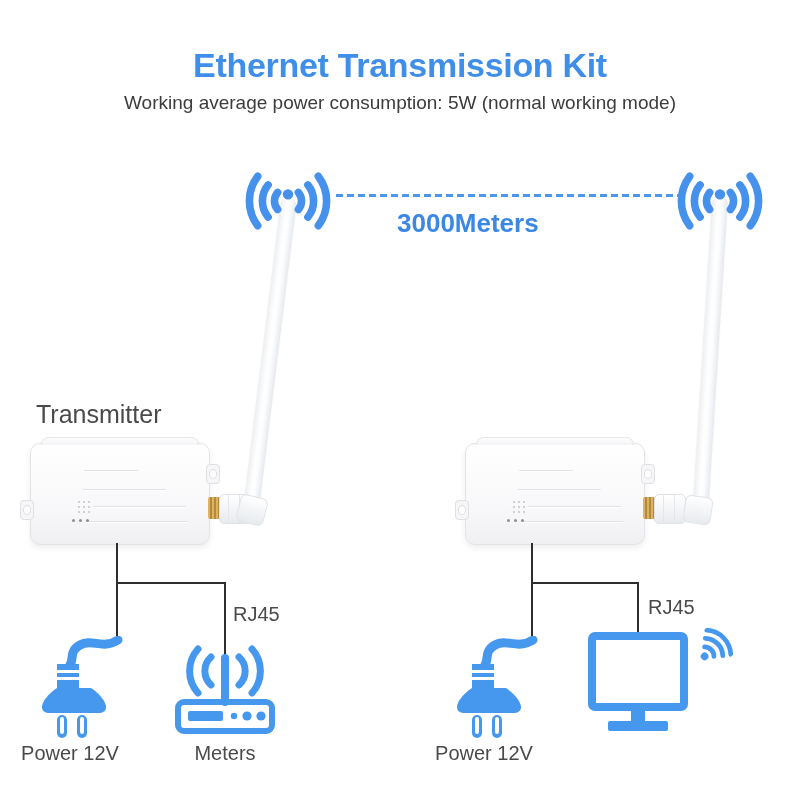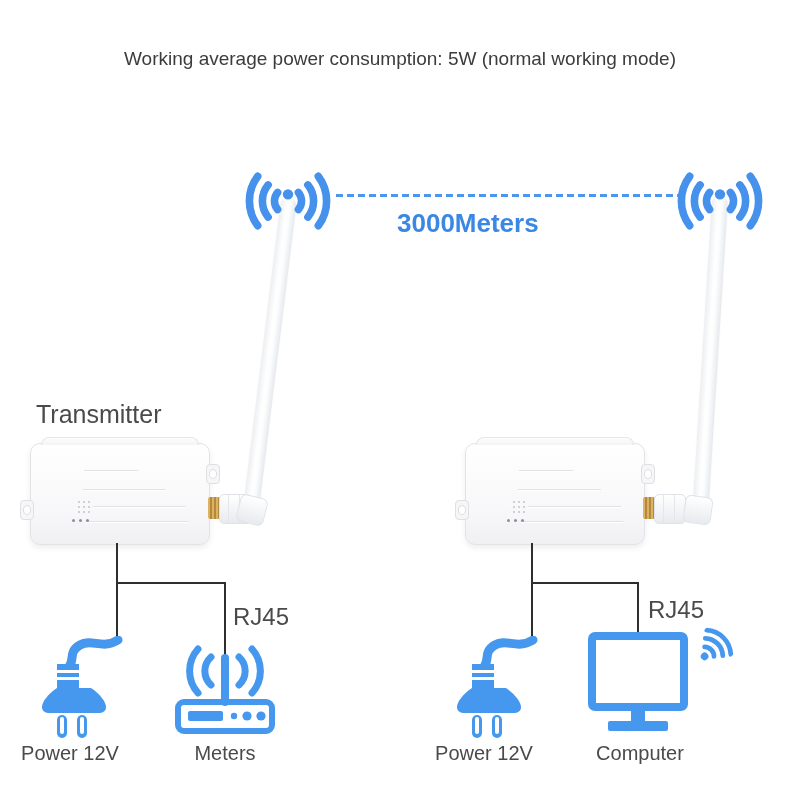--- a/index.html
+++ b/index.html
@@ -4,21 +4,21 @@
 <style>
   html,body{margin:0;padding:0;background:#ffffff;}
   .stage{
     position:relative;width:800px;height:800px;overflow:hidden;
     background:#ffffff;font-family:"Liberation Sans", sans-serif;
   }
 
   
   .header{position:absolute;top:48px;left:0;width:800px;text-align:center;}
   .title{color:#3F8FEA;font-size:34px;font-weight:bold;line-height:1.04;letter-spacing:-0.3px;}
-  .subtitle{color:#3c3c3c;font-size:19px;}
+  .subtitle{color:#3c3c3c;font-size:19px;margin-top:9px;}
 
   
   .dash-line{position:absolute;left:336px;top:194px;width:342px;height:3px;
     background:repeating-linear-gradient(90deg,#4A97ED 0 7px,transparent 7px 11px);}
   .distance{position:absolute;left:397px;top:208px;width:220px;text-align:left;
     color:#3B87E4;font-size:26px;font-weight:bold;}
 
   
   .antenna{position:absolute;width:16px;height:322px;
     border-radius:8px 8px 5px 5px;
@@ -60,34 +60,35 @@
     background:linear-gradient(180deg,#ffffff,#e8eaee);border:1px solid #dfe2e6;}
   .coupler::after{content:"";position:absolute;left:8px;top:0;bottom:0;width:10px;
     border-left:1px solid #e3e6ea;border-right:1px solid #e3e6ea;}
 
   .dev-label{position:absolute;color:#4a4a4a;font-size:25px;}
 
   
   .wire{position:absolute;background:#2e2e2e;}
   .wire.v{width:2px;}
   .wire.h{height:2px;}
-  .port-label{position:absolute;color:#4a4a4a;font-size:24px;}
+  .port-label{position:absolute;color:#4a4a4a;font-size:20px;}
 
   
   .blabel{position:absolute;width:140px;text-align:center;color:#4a4a4a;font-size:20px;}
 
   .icon-wrap{position:absolute;}
   .rot45{transform:rotate(45deg);}
 </style>
 </head>
 <body>
 
 <div class="stage">
 
   <div class="header">
+    <div class="title">Ethernet Transmission Kit</div>
     <div class="subtitle">Working average power consumption: 5W (normal working mode)</div>
   </div>
 
   <div class="antenna left"></div>
   <div class="antenna right"></div>
 
   <div class="icon-wrap" style="left:240px;top:165px;width:96px;height:72px;">
     <svg viewBox="0 0 100 76" width="96" height="72">
       <g fill="none" stroke="#4591EB" stroke-width="8" stroke-linecap="round">
         <path d="M61 29 A14 14 0 0 1 61 47"></path>
@@ -213,15 +214,14 @@
   <div class="icon-wrap rot45" style="left:693px;top:630px;width:38px;height:38px;">
     <svg viewBox="0 0 40 40" width="38" height="38">
       <g fill="none" stroke="#4697EE" stroke-width="5" stroke-linecap="round">
         <path d="M13 24 A10 10 0 0 1 27 24"></path>
         <path d="M7 17 A19 19 0 0 1 33 17"></path>
         <path d="M2 10 A27 27 0 0 1 38 10"></path>
       </g>
       <circle cx="20" cy="31" r="4" fill="#4697EE"></circle>
     </svg>
   </div>
-  <div class="blabel" style="left:570px;top:742px;">Computer</div>
 
 </div>
 
 </body></html>

